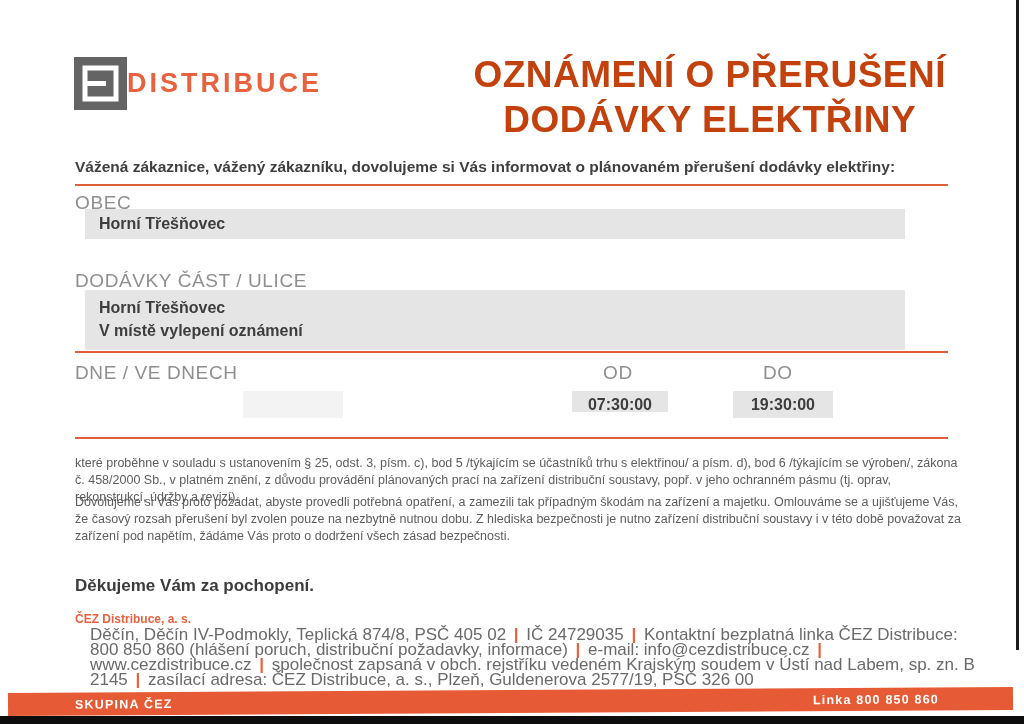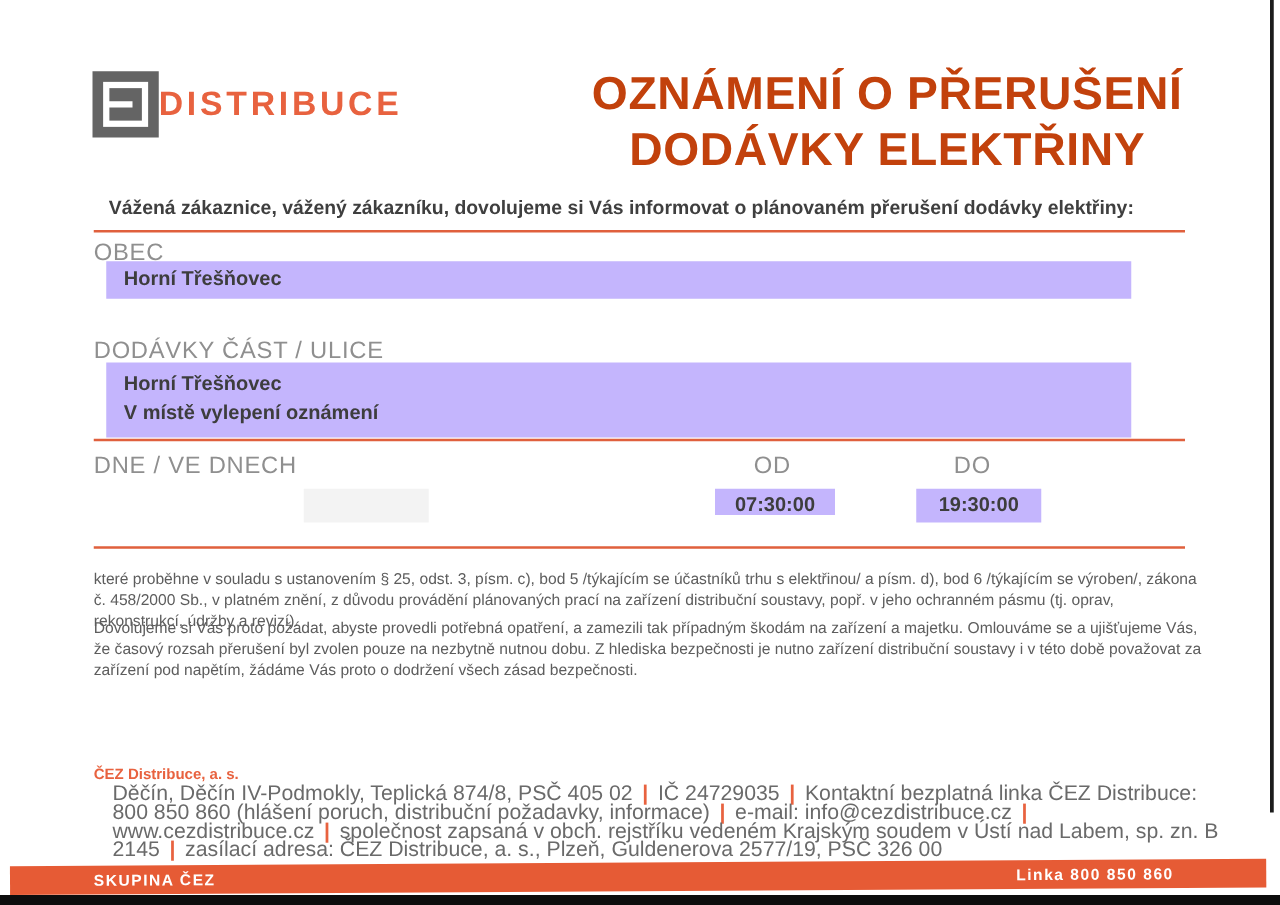--- a/index.html
+++ b/index.html
@@ -12,28 +12,28 @@
 
   
   .logo-row { position:absolute; left:74px; top:57px; display:flex; align-items:center; }
   .logo-square { width:53px; height:53px; background:#646464; display:flex; align-items:center; justify-content:center; }
   .brand-text { color:#e8623f; font-weight:bold; font-size:27px; letter-spacing:3px; }
   .doc-title { position:absolute; right:78px; top:52px; text-align:center; color:#c2410c;
     font-weight:bold; font-size:37px; line-height:45px; letter-spacing:0.5px; }
 
   
   .intro { position:absolute; left:75px; top:158px; width:890px; white-space:nowrap;
-    font-size:15.5px; font-weight:bold; color:#3f3f3f;margin-left:12px; }
+    font-size:15.5px; font-weight:bold; color:#3f3f3f; }
   .rule { position:absolute; left:75px; width:873px; height:2px; background:#e0603d; }
   .rule-1 { top:184px; }
   .rule-2 { top:351px; }
   .rule-3 { top:437px; }
 
   .field-label { position:absolute; font-size:19px; color:#8f8f8f; letter-spacing:0.6px; }
-  .value-box { position:absolute; background:#c4b5fd; color:#3d3d3d; font-weight:bold; font-size:16px; }
+  .value-box { position:absolute; background:#e5e5e5; color:#3d3d3d; font-weight:bold; font-size:16px; }
 
   .obec-label { left:75px; top:192px; }
   .obec-box { left:85px; top:209px; width:820px; height:30px; line-height:30px; padding-left:14px; }
 
   .mistni-label { left:75px; top:270px; }
   .mistni-box { left:85px; top:290px; width:820px; height:60px; padding:6px 14px; line-height:23px; }
 
   .dne-label { left:75px; top:362px; }
   .od-label  { left:603px; top:362px; }
   .do-label  { left:763px; top:362px; }
@@ -102,20 +102,21 @@
   <div class="field-label od-label">OD</div>
   <div class="field-label do-label">DO</div>
 
   <div class="value-box empty-box"></div>
   <div class="value-box od-box">07:30:00</div>
   <div class="value-box do-box">19:30:00</div>
   <div class="rule rule-3"></div>
 
   <div class="para para-1">které proběhne v souladu s ustanovením § 25, odst. 3, písm. c), bod 5 /týkajícím se účastníků trhu s elektřinou/ a písm. d), bod 6 /týkajícím se výroben/, zákona č. 458/2000 Sb., v platném znění, z důvodu provádění plánovaných prací na zařízení distribuční soustavy, popř. v jeho ochranném pásmu (tj. oprav, rekonstrukcí, údržby a revizí).</div>
   <div class="para para-2">Dovolujeme si Vás proto požádat, abyste provedli potřebná opatření, a zamezili tak případným škodám na zařízení a majetku. Omlouváme se a ujišťujeme Vás, že časový rozsah přerušení byl zvolen pouze na nezbytně nutnou dobu. Z hlediska bezpečnosti je nutno zařízení distribuční soustavy i v této době považovat za zařízení pod napětím, žádáme Vás proto o dodržení všech zásad bezpečnosti.</div>
+  <div class="thanks">Děkujeme Vám za pochopení.</div>
 
   <div class="footer-company">ČEZ Distribuce, a. s.</div>
   <div class="footer-info">
     <span>Děčín, Děčín IV-Podmokly, Teplická 874/8, PSČ 405 02</span>
     <span class="pipe">|</span>
     <span>IČ 24729035</span>
     <span class="pipe">|</span>
     <span>Kontaktní bezplatná linka ČEZ Distribuce: 800 850 860 (hlášení poruch, distribuční požadavky, informace)</span>
     <span class="pipe">|</span>
     <span>e-mail: info@cezdistribuce.cz</span>

